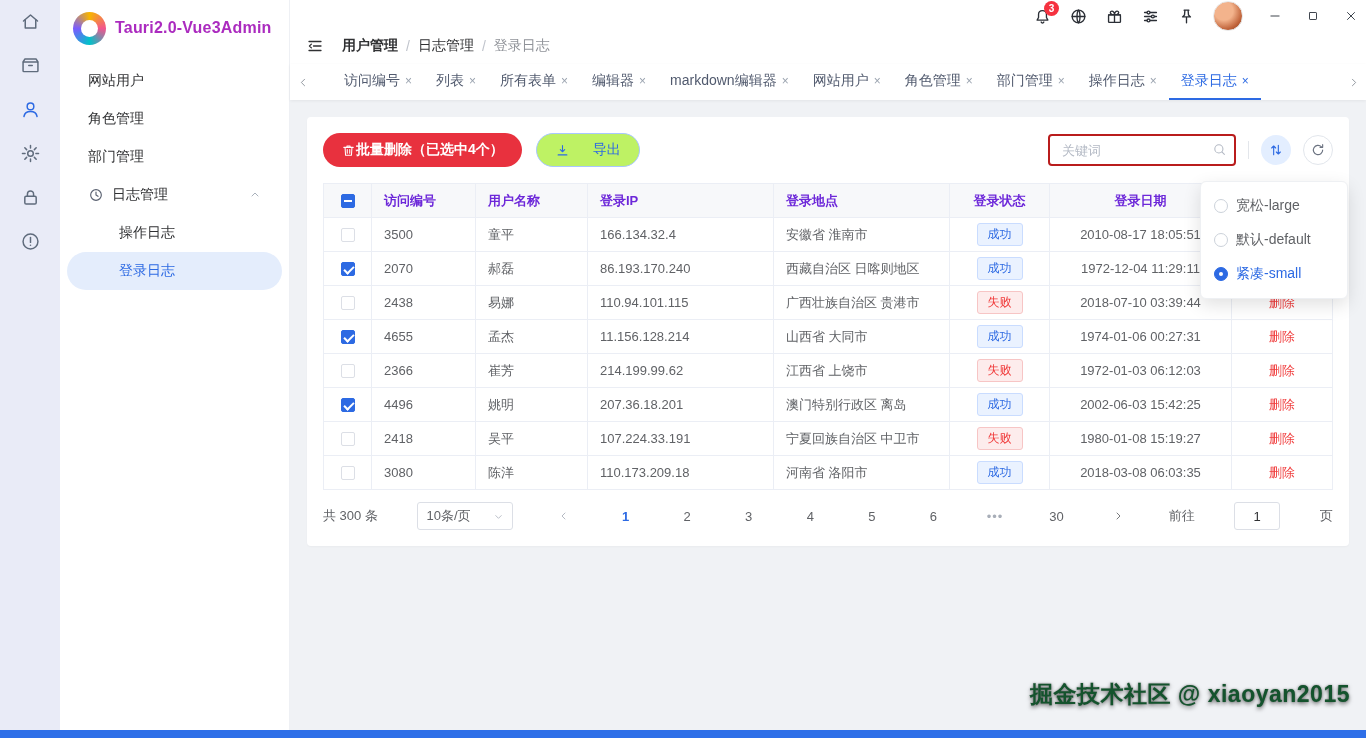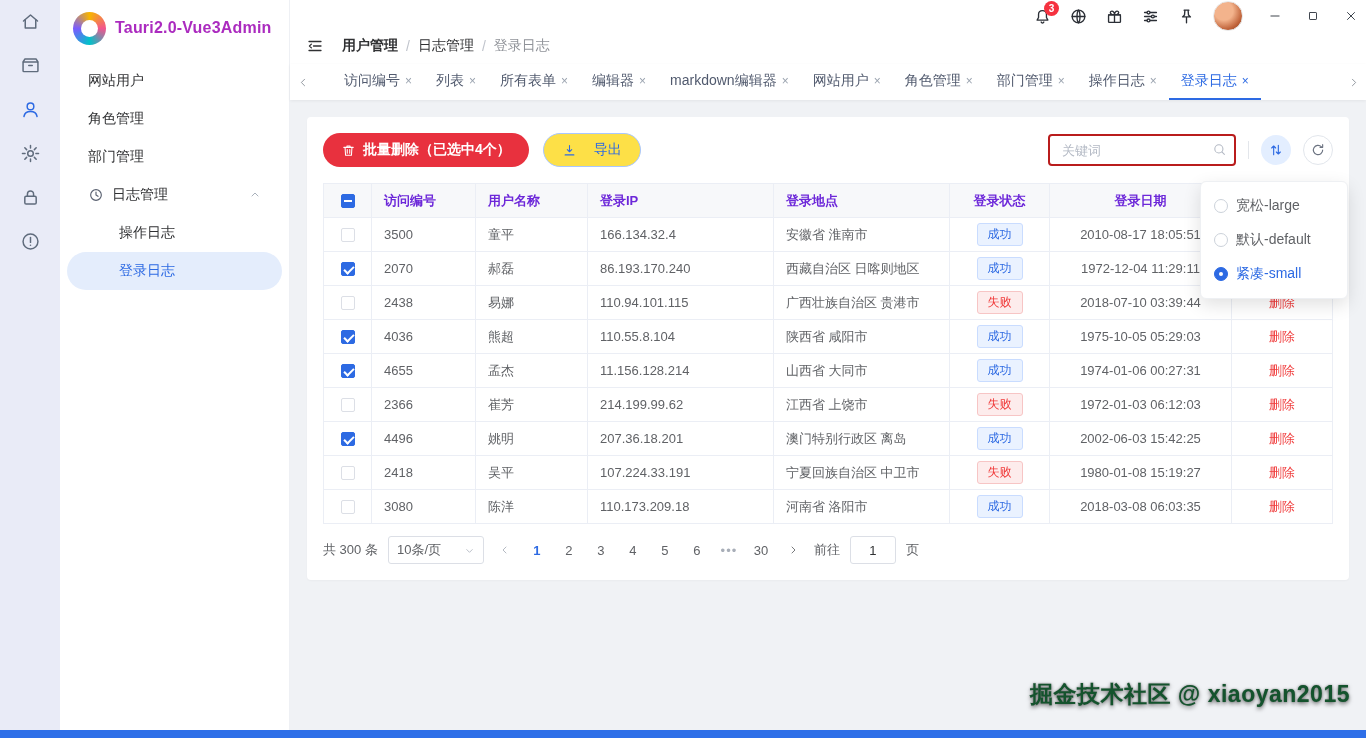--- a/index.html
+++ b/index.html
@@ -71,25 +71,25 @@
   .tab{display:flex;align-items:center;gap:5px;padding:0 12px;color:#515a6e;font-size:14px;border-bottom:2px solid transparent;white-space:nowrap}
   .tab-close{font-size:12px;color:#9aa3af;line-height:1}
   .tab.active{color:var(--primary);border-bottom-color:var(--primary)}
   .tab.active .tab-close{color:var(--primary)}
 
   
   .content{flex:1;padding:17px;position:relative}
   .card{background:#fff;border-radius:4px;padding:16px;box-shadow:0 1px 2px rgba(0,0,0,.03)}
 
   .toolbar{display:flex;align-items:center;margin-bottom:16px}
-  .btn-danger{display:flex;align-items:center;gap:7px;height:34px;padding:0 18px;border:none;border-radius:17px;
+  .btn-danger{display:flex;align-items:center;height:34px;padding:0 18px;border:none;border-radius:17px;
     background:var(--danger);color:#fff;font-size:14px;font-weight:700}
   .btn-danger .i{width:15px;height:15px}
-  .btn-export{display:flex;align-items:center;gap:17px;height:34px;padding:0 18px;border-radius:17px;margin-left:14px;
-    background:#fde047;border:1px solid #a9c7ff;color:var(--primary);font-size:14px}
+  .btn-export{display:flex;align-items:center;gap:23px;height:34px;padding:0 18px;border-radius:17px;margin-left:14px;
+    background:#bef264;border:1px solid #a9c7ff;color:var(--primary);font-size:14px}
   .btn-export .i{width:15px;height:15px}
   .tool-right{margin-left:auto;display:flex;align-items:center}
   .search-box{position:relative}
   .search-box input{width:188px;height:32px;border:2px solid #b91c1c;border-radius:4px;padding:0 30px 0 12px;font-size:13px;color:var(--txt);outline:none;font-family:inherit}
   .search-box input::placeholder{color:#b3b9c4}
   .search-box .i{position:absolute;right:9px;top:8px;width:15px;height:15px;color:#b3b9c4}
   .vdiv{width:1px;height:18px;background:#e3e6eb;margin:0 12px}
   .circle-btn{width:30px;height:30px;border-radius:50%;display:grid;place-items:center;flex:none}
   .circle-btn .i{width:16px;height:16px}
   .btn-density{background:#e3eeff;color:var(--primary)}
@@ -106,21 +106,21 @@
   .cb.on{background:var(--primary);border-color:var(--primary)}
   .cb.on::after{content:"";position:absolute;left:4px;top:1px;width:4px;height:8px;border:solid #fff;border-width:0 2px 2px 0;transform:rotate(45deg)}
   .cb.ind{background:var(--primary);border-color:var(--primary)}
   .cb.ind::after{content:"";position:absolute;left:2px;top:5px;width:8px;height:2px;background:#fff}
   .badge{display:inline-block;min-width:26px;padding:3px 10px;font-size:12px;border-radius:3px;line-height:1.2;
     color:var(--primary);background:#eaf2ff;border:1px solid #c9dcff}
   .badge.fail{color:var(--red);background:#fdecec;border-color:#f7c5c5}
   .del{color:var(--red)}
 
   
-  .pager{display:flex;align-items:center;justify-content:flex-start;gap:10px;margin-top:12px;font-size:13px;color:var(--txt2)}
+  .pager{display:flex;align-items:center;justify-content:space-between;gap:10px;margin-top:12px;font-size:13px;color:var(--txt2)}
   .pg-size{width:96px;height:28px;border:1px solid #dcdfe6;border-radius:3px;display:flex;align-items:center;
     justify-content:space-between;padding:0 8px;color:var(--txt2)}
   .pg-size .i{width:11px;height:11px;color:#a8aeb8}
   .pg-btn{width:22px;height:28px;display:grid;place-items:center;color:#a8aeb8}
   .pg-btn.next{color:#606266}
   .pg-btn .i{width:12px;height:12px}
   .pg-num{min-width:22px;height:28px;display:grid;place-items:center;color:var(--txt2);padding:0 2px}
   .pg-num.active{color:var(--primary);font-weight:700}
   .pg-num.dots{color:#a8aeb8;letter-spacing:1px}
   .pg-input{width:46px;height:28px;border:1px solid #dcdfe6;border-radius:3px;text-align:center;font-size:13px;color:var(--txt);outline:none;font-family:inherit}
@@ -435,30 +435,20 @@
               <td data-interactable="false">2438</td>
               <td data-interactable="false">易娜</td>
               <td data-interactable="false">110.94.101.115</td>
               <td data-interactable="false">广西壮族自治区 贵港市</td>
               <td class="c-center"><span class="badge fail" data-interactable="false">失败</span></td>
               <td class="c-center" data-interactable="false">2018-07-10 03:39:44</td>
               <td class="c-center"><a class="del" data-interactable="true">删除</a></td>
             </tr>
             <tr data-interactable="true">
               <td class="c-check"><span class="cb on" data-interactable="true"></span></td>
-              <td data-interactable="false">4036</td>
-              <td data-interactable="false">熊超</td>
-              <td data-interactable="false">110.55.8.104</td>
-              <td data-interactable="false">陕西省 咸阳市</td>
-              <td class="c-center"><span class="badge" data-interactable="false">成功</span></td>
-              <td class="c-center" data-interactable="false">1975-10-05 05:29:03</td>
-              <td class="c-center"><a class="del" data-interactable="true">删除</a></td>
-            </tr>
-            <tr data-interactable="true">
-              <td class="c-check"><span class="cb on" data-interactable="true"></span></td>
               <td data-interactable="false">4655</td>
               <td data-interactable="false">孟杰</td>
               <td data-interactable="false">11.156.128.214</td>
               <td data-interactable="false">山西省 大同市</td>
               <td class="c-center"><span class="badge" data-interactable="false">成功</span></td>
               <td class="c-center" data-interactable="false">1974-01-06 00:27:31</td>
               <td class="c-center"><a class="del" data-interactable="true">删除</a></td>
             </tr>
             <tr data-interactable="true">
               <td class="c-check"><span class="cb" data-interactable="true"></span></td>

